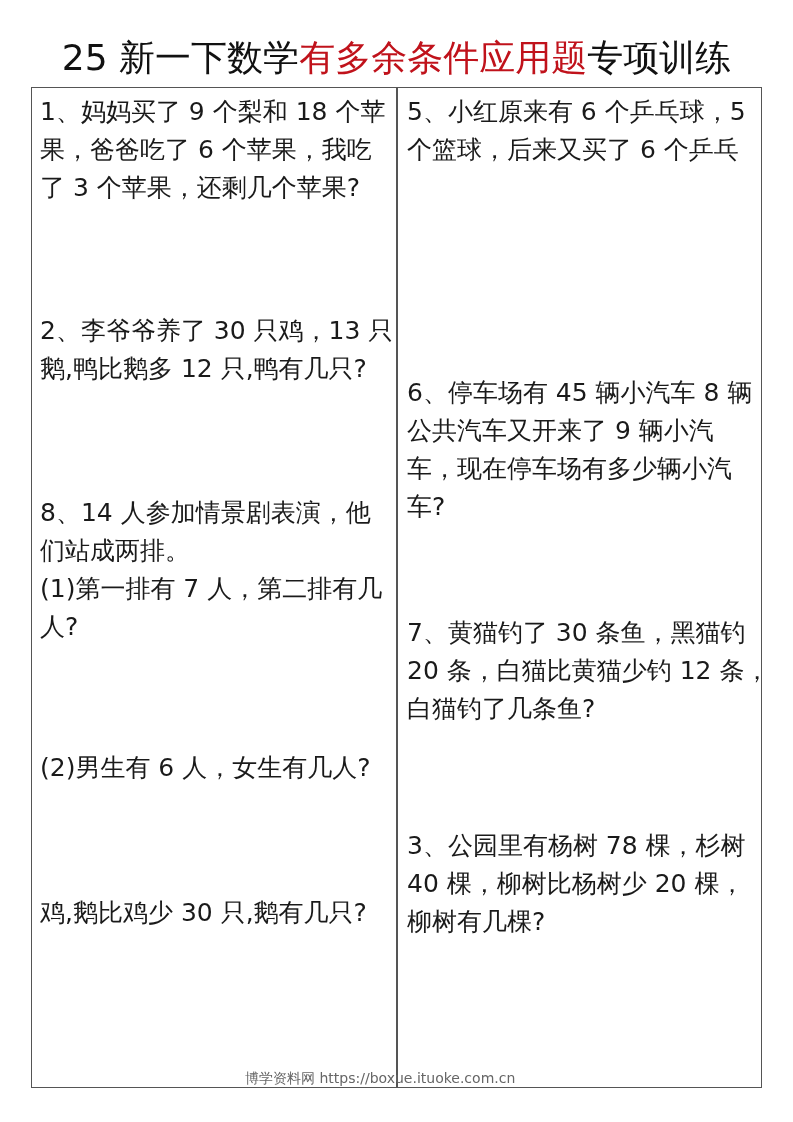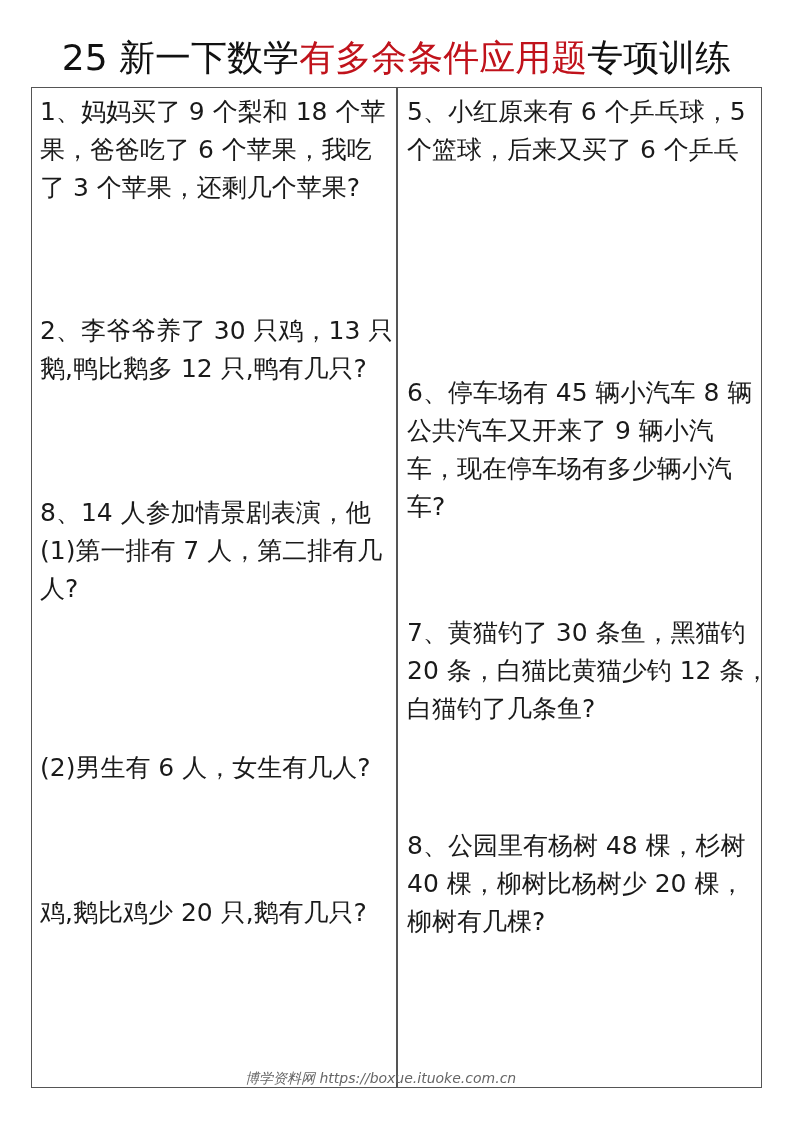--- a/index.html
+++ b/index.html
@@ -7,65 +7,66 @@
          font-family: "DejaVu Sans", "Liberation Sans", sans-serif; color:#111; }
   .title { position:absolute; top:36px; left:0; width:793px; text-align:center;
            font-family:"DejaVu Sans", sans-serif; font-weight:normal; font-size:36px;
            line-height:44px; letter-spacing:0px; color:#111; white-space:nowrap; }
   .title .red { color:#c0121b; }
   .sheet { position:absolute; left:31px; top:87px; width:731px; height:1001px;
            border:1.5px solid #555; box-sizing:border-box; }
   .divider { position:absolute; left:396px; top:87px; width:1.5px; height:1001px; background:#555; }
   .q { position:absolute; font-size:25px; line-height:38px; color:#1a1a1a; white-space:nowrap; }
   .footer { position:absolute; top:1070px; left:245px; font-size:14px; color:#666;
-            font-family:"DejaVu Sans", sans-serif; white-space:nowrap;font-style:italic; }
+            font-family:"DejaVu Sans", sans-serif; white-space:nowrap; }
 </style>
 </head>
 <body>
 
 <div class="title"><span>25 新一下数学</span><span class="red">有多余条件应用题</span><span>专项训练</span></div>
 
 <div class="sheet"></div>
 <div class="divider"></div>
 
 <div class="q" style="left:40px; top:93px;">
   <div>1、妈妈买了 9 个梨和 18 个苹</div>
   <div>果，爸爸吃了 6 个苹果，我吃</div>
   <div>了 3 个苹果，还剩几个苹果?</div>
 </div>
 <div class="q" style="left:40px; top:312px;">
   <div>2、李爷爷养了 30 只鸡，13 只</div>
   <div>鹅,鸭比鹅多 12 只,鸭有几只?</div>
 </div>
 <div class="q" style="left:40px; top:494px;">
   <div>8、14 人参加情景剧表演，他</div>
+  <div>们站成两排。</div>
   <div>(1)第一排有 7 人，第二排有几</div>
   <div>人?</div>
 </div>
 <div class="q" style="left:40px; top:749px;">
   <div>(2)男生有 6 人，女生有几人?</div>
 </div>
 <div class="q" style="left:40px; top:894px;">
-  <div>鸡,鹅比鸡少 20 只,鹅有几只?</div>
+  <div>鸡,鹅比鸡少 30 只,鹅有几只?</div>
 </div>
 
 <div class="q" style="left:407px; top:93px;">
   <div>5、小红原来有 6 个乒乓球，5</div>
   <div>个篮球，后来又买了 6 个乒乓</div>
 </div>
 <div class="q" style="left:407px; top:327px;margin-top:47px;">
   <div>6、停车场有 45 辆小汽车 8 辆</div>
   <div>公共汽车又开来了 9 辆小汽</div>
   <div>车，现在停车场有多少辆小汽</div>
   <div>车?</div>
 </div>
 <div class="q" style="left:407px; top:614px;">
   <div>7、黄猫钓了 30 条鱼，黑猫钓</div>
   <div>20 条，白猫比黄猫少钓 12 条，</div>
   <div>白猫钓了几条鱼?</div>
 </div>
 <div class="q" style="left:407px; top:827px;">
-  <div>8、公园里有杨树 48 棵，杉树</div>
+  <div>3、公园里有杨树 78 棵，杉树</div>
   <div>40 棵，柳树比杨树少 20 棵，</div>
   <div>柳树有几棵?</div>
 </div>
 
 <div class="footer">博学资料网 https://boxue.ituoke.com.cn</div>
 
 </body></html>

